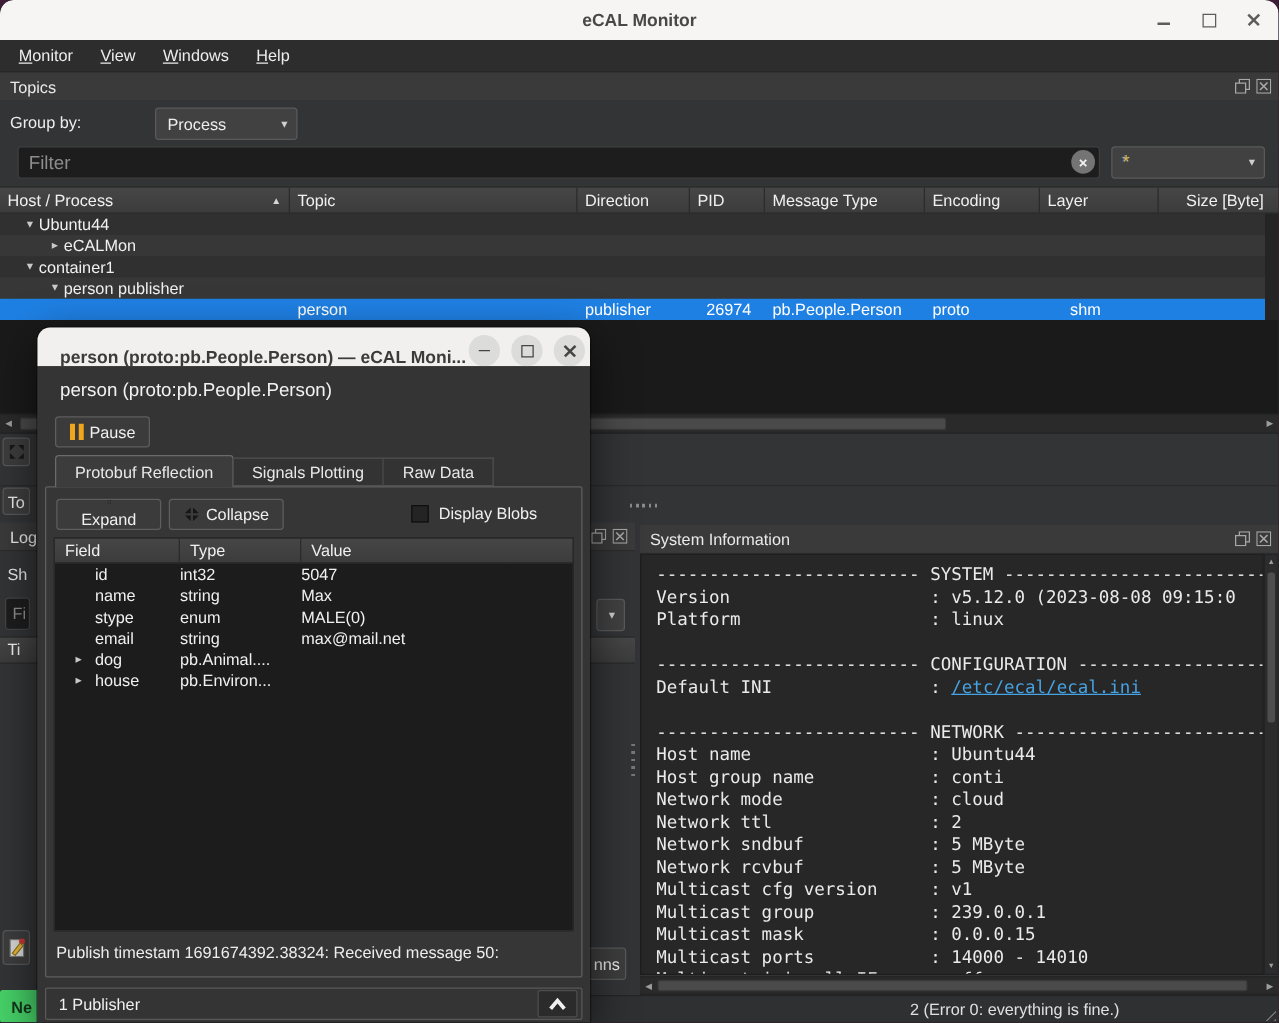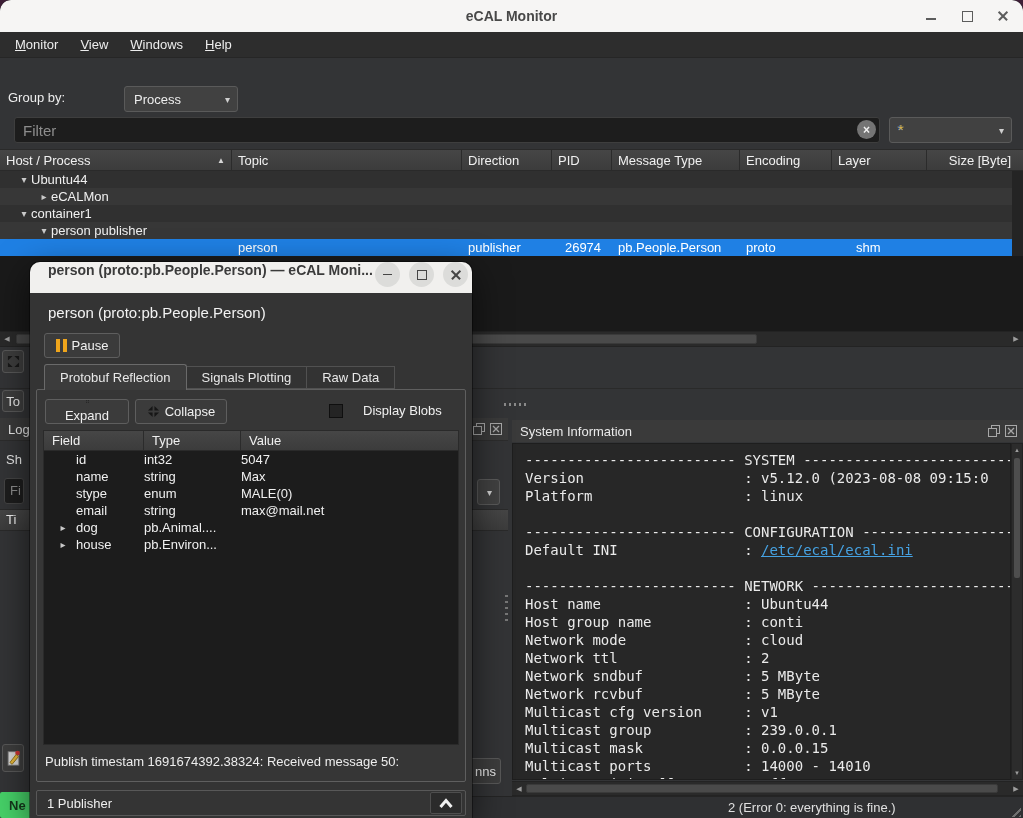--- a/index.html
+++ b/index.html
@@ -106,21 +106,21 @@
   .badge-green{position:absolute;left:0;top:792px;width:36px;height:26px;background:#46d168;border-radius:2px;
     color:#15381c;font-weight:bold;display:flex;align-items:center;padding-left:9px;box-sizing:border-box;}
   .grip{position:absolute;right:2px;bottom:2px;width:13px;height:13px;
     background:repeating-linear-gradient(135deg,transparent 0 3px,#6f6f6f 3px 4.5px);
     clip-path:polygon(100% 0,100% 100%,0 100%);}
 
   
   .dialog{position:absolute;left:30px;top:262px;width:442px;height:556px;z-index:10;
     box-shadow:0 10px 36px rgba(0,0,0,.6),0 0 0 1px rgba(0,0,0,.4);border-radius:10px 10px 0 0;background:#343434;}
   .dlg-titlebar{position:absolute;left:0;top:0;width:100%;height:31px;background:#f1f0ee;
-    border-radius:10px 10px 0 0;display:flex;align-items:flex-start;}
+    border-radius:10px 10px 0 0;display:flex;align-items:flex-end;}
   .dlg-title{padding-left:18px;font-weight:bold;font-size:14px;color:#3b3b3b;white-space:nowrap;overflow:hidden;}
   .dlg-controls{margin-left:auto;display:flex;gap:9px;padding-right:4px;}
   .dlg-cbtn{width:25px;height:25px;border-radius:50%;background:#dcdcda;display:flex;align-items:center;justify-content:center;}
   .dg-min{width:9px;height:0;border-bottom:1.8px solid #454545;}
   .dg-max{width:8px;height:8px;border:1.4px solid #454545;}
   .dg-close{position:relative;width:10px;height:10px;}
   .dg-close:before,.dg-close:after{content:"";position:absolute;left:-1px;top:4px;width:12px;height:1.6px;background:#454545;}
   .dg-close:before{transform:rotate(45deg);} .dg-close:after{transform:rotate(-45deg);}
   .dlg-body{position:absolute;left:0;top:31px;width:100%;height:525px;background:#343434;}
   .dlg-heading{position:absolute;left:18px;top:11px;font-size:15px;color:#f2f2f2;}
@@ -134,21 +134,21 @@
     height:23px;margin-top:2px;box-sizing:border-box;color:#e8e8e8;}
   .tab.active{background:#3c3c3c;border:1px solid #6a6a6a;border-bottom:none;height:26px;margin-top:0;
     border-radius:3px 3px 0 0;z-index:2;}
   .tab.mid{border-left:none;}
   .dlg-frame{position:absolute;left:6px;top:96px;width:430px;height:393px;border:1px solid #5f5f5f;
     border-radius:2px;background:#363636;box-sizing:border-box;}
   .tool-btn{position:absolute;top:9px;height:25px;}
   .expand-btn{left:8px;width:84px;flex-direction:column;}
   .collapse-btn{left:98px;width:92px;}
   .tool-btn svg{display:block;}
-  .blobs{position:absolute;left:292px;top:13px;display:flex;align-items:center;gap:20px;}
+  .blobs{position:absolute;left:292px;top:13px;display:flex;align-items:center;gap:8px;}
   .checkbox{width:14px;height:14px;background:#242424;border:1px solid #0f0f0f;box-sizing:border-box;}
   .ptable{position:absolute;left:6px;top:40px;width:416px;height:315px;background:#1c1c1c;border:1px solid #2a2a2a;box-sizing:border-box;}
   .pgrid{display:grid;grid-template-columns:100px 97px 1fr;}
   .p-header{height:20px;background:linear-gradient(#464646,#3c3c3c);border-bottom:1px solid #2a2a2a;box-sizing:border-box;}
   .p-header .hc{border-right:1px solid #2b2b2b;display:flex;align-items:center;padding-left:8px;}
   .p-header .hc.last{border-right:none;}
   .p-row{height:17px;line-height:17px;}
   .p-row .cell{overflow:hidden;white-space:nowrap;}
   .p-row .fcell{position:relative;padding-left:32px;}
   .p-row .fcell .tree-arrow{position:absolute;left:12px;top:0;}
@@ -180,20 +180,37 @@
       </div>
     </div>
 
     <div class="menubar">
       <span class="menu-item">Monitor</span>
       <span class="menu-item">View</span>
       <span class="menu-item">Windows</span>
       <span class="menu-item">Help</span>
     </div>
 
+    <div class="dock-head topics-head">
+      <span class="dh-label">Topics</span>
+      <span class="dh-icons">
+        <span>
+            <svg width="12" height="12" viewBox="0 0 12 12">
+              <rect x="3.5" y="0.5" width="8" height="8" fill="none" stroke="#a8a8a8"></rect>
+              <rect x="0.5" y="3.5" width="8" height="8" fill="#3a3a3a" stroke="#a8a8a8"></rect>
+            </svg>
+          </span>
+        <span>
+            <svg width="12" height="12" viewBox="0 0 12 12">
+              <rect x="0.5" y="0.5" width="11" height="11" fill="none" stroke="#a8a8a8"></rect>
+              <path d="M3 3 L9 9 M9 3 L3 9" stroke="#a8a8a8" stroke-width="1.3"></path>
+            </svg>
+          </span>
+      </span>
+    </div>
 
     <div class="toolbar">
       <span class="lbl abs" style="left:8px;top:10px;">Group by:</span>
       <div class="combo combo-groupby">
         <span>Process</span>
         <span class="c-arrow">▾</span>
       </div>
     </div>
 
     <input class="filter-input" type="text" placeholder="Filter" style="">

